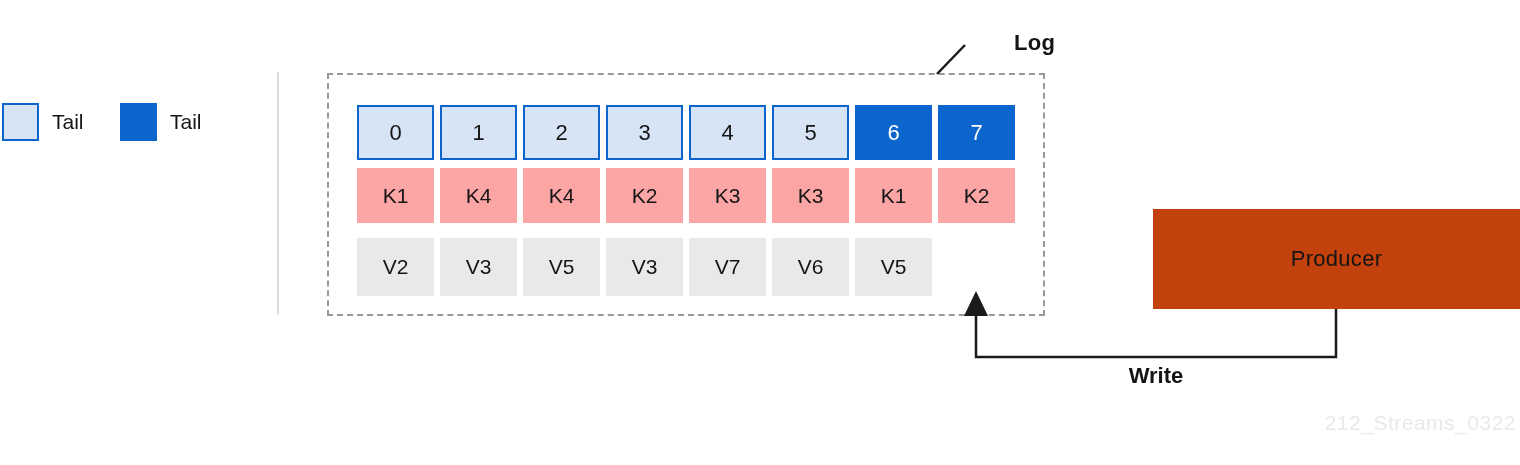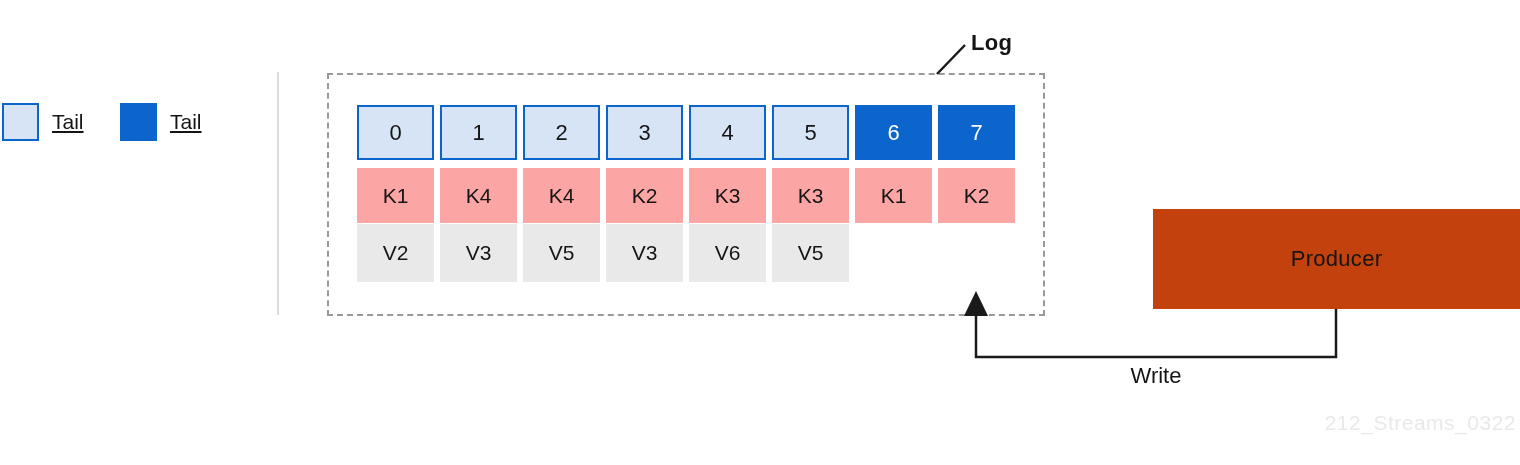--- a/index.html
+++ b/index.html
@@ -10,58 +10,58 @@
     background: #ffffff;
     overflow: hidden;
     font-family: "Liberation Sans", sans-serif;
     color: #151515;
   }
 
   
   .legend-swatch { position: absolute; top: 103px; width: 37px; height: 38px; box-sizing: border-box; }
   .legend-swatch.tail { left: 2px; background: #d6e4f6; border: 2.5px solid #0b65cc; }
   .legend-swatch.head { left: 120px; background: #0b65cc; }
-  .legend-label { position: absolute; top: 109px; font-size: 21px; line-height: 26px; text-decoration: underline; }
+  .legend-label { position: absolute; top: 109px; font-size: 21px; line-height: 26px; }
   .legend-label.tail { left: 52px; }
   .legend-label.head { left: 170px; }
 
   
   .divider { position: absolute; left: 277px; top: 72px; width: 1.5px; height: 243px; background: #dcdcdc; }
 
   
   .log-box {
     position: absolute; left: 327px; top: 73px; width: 718px; height: 243px;
     box-sizing: border-box; border: 2px dashed #999999;
   }
-  .log-label { position: absolute; left: 971px; top: 30px; font-size: 22px; font-weight: 600; letter-spacing: .3px; }
+  .log-label { position: absolute; left: 1014px; top: 30px; font-size: 22px; font-weight: 600; letter-spacing: .3px; }
 
   
   .row { position: absolute; left: 357px; display: flex; gap: 6px; }
   .row.offsets { top: 105px; }
   .row.keys    { top: 168px; }
-  .row.values  { top: 224px; }
+  .row.values  { top: 238px; }
   .cell {
     width: 77px; box-sizing: border-box; display: flex; align-items: center; justify-content: center;
     font-size: 22px;
   }
   .offset-cell { height: 55px; }
   .offset-cell.tail { background: #d6e4f6; border: 2.5px solid #0b65cc; }
   .offset-cell.head { background: #0b65cc; color: #ffffff; }
   .key-cell   { height: 55px; background: #fca5a5; font-size: 21px; }
   .value-cell { height: 58px; background: #e9e9e9; font-size: 21px; }
 
   
   .producer-box {
     position: absolute; left: 1153px; top: 209px; width: 367px; height: 100px;
     background: #c2410c; display: flex; align-items: center; justify-content: center;
     font-size: 22px; font-weight: 500; letter-spacing: .3px;
   }
 
   
-  .write-label { position: absolute; left: 1096px; top: 363px; width: 120px; text-align: center; font-size: 22px; }
+  .write-label { position: absolute; left: 1096px; top: 363px; width: 120px; text-align: center; font-size: 22px; font-weight: bold; }
 
   
   .watermark {
     position: absolute; left: 1290px; top: 411px; width: 226px; text-align: right;
     font-size: 21px; color: #e9e9ea; letter-spacing: .5px;
   }
 
   
   .overlay { position: absolute; left: 0; top: 0; width: 1520px; height: 465px; pointer-events: none; }
 </style>
@@ -100,20 +100,21 @@
     <div class="cell key-cell">K3</div>
     <div class="cell key-cell">K1</div>
     <div class="cell key-cell">K2</div>
   </div>
 
   <div class="row values">
     <div class="cell value-cell">V2</div>
     <div class="cell value-cell">V3</div>
     <div class="cell value-cell">V5</div>
     <div class="cell value-cell">V3</div>
+    <div class="cell value-cell">V7</div>
     <div class="cell value-cell">V6</div>
     <div class="cell value-cell">V5</div>
   </div>
 
   <div class="producer-box">
     <span>Producer</span>
   </div>
 
   <div class="write-label">Write</div>
 

